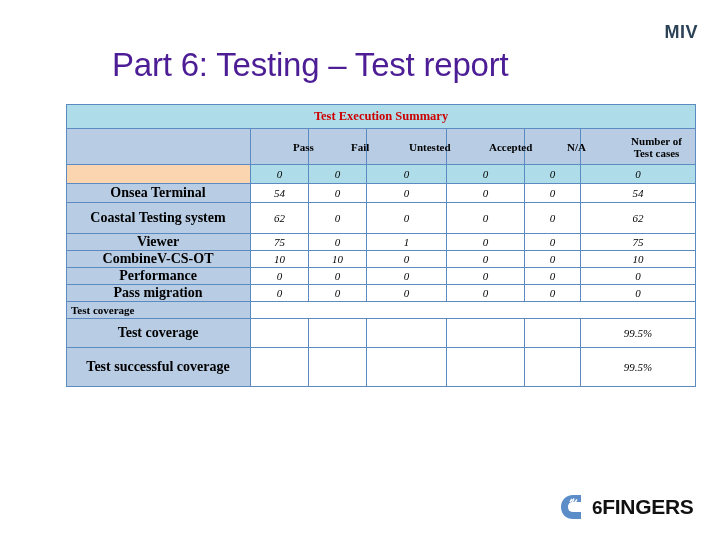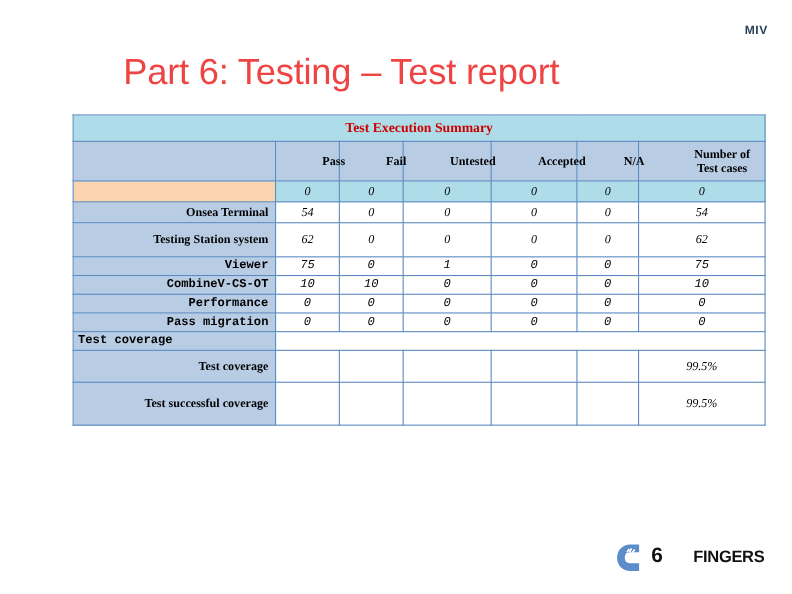--- a/index.html
+++ b/index.html
@@ -14,33 +14,33 @@
     overflow: hidden;
     position: relative;
   }
 
   
   .brand-mark {
     position: absolute;
     top: 22px;
     right: 22px;
     font-family: "Liberation Sans", sans-serif;
-    font-size: 11px;
+    font-size: 18px;
     font-weight: bold;
     letter-spacing: 0.5px;
     color: #2b4257;
   }
   .slide-title {
     position: absolute;
     top: 46px;
     left: 112px;
     font-family: "Liberation Sans", sans-serif;
     font-size: 33px;
     font-weight: normal;
-    color: #ef4444;
+    color: #4c1d95;
     letter-spacing: -0.2px;
     white-space: nowrap;
   }
 
   
   .report-table {
     position: absolute;
     left: 66px;
     top: 104px;
     width: 629px;
@@ -83,39 +83,39 @@
     font-weight: bold;
     font-size: 11px;
     height: 35px;
     padding-left: 42px;
   }
   .head-row td.col-label { background: #b8cce4; }
 
   
   .data-row td.rowlabel {
     background: #b8cce4;
-    text-align: right;
-    font-weight: bold;
-    font-size: 11px;
+    text-align: center;
+    font-weight: bold;
+    font-size: 14px;
     padding-right: 6px;
   }
   .data-row td.val {
     text-align: center;
     font-style: italic;
     font-size: 11px;
   }
 
   
   .peach-row td.rowlabel { background: #fbd5b0; }
   .peach-row td.val { background: #aedce8; }
   .peach-row td { height: 18px; }
 
   .h18 td { height: 18px; }
   .h30 td { height: 30px; }
-  .h16 td { height: 16px; font-family: Liberation Mono, monospace; }
+  .h16 td { height: 16px; }
   .h28 td { height: 28px; }
   .h38 td { height: 38px; margin-top: 44px; }
 
   
   .section-row td.rowlabel {
     background: #b8cce4;
     text-align: left;
     font-weight: bold;
     font-size: 11px;
     padding-left: 4px;
@@ -143,22 +143,21 @@
     position: absolute;
     left: 36px;
     top: 3px;
     font-family: "Liberation Sans", sans-serif;
     font-weight: bold;
     font-size: 19px;
     color: #111111;
     letter-spacing: -0.3px;
   }
   .logo-word .small-caps {
-    font-size: 15px;
-    margin-left: 28px;
+    font-size: 21px;
   }
 </style>
 </head>
 <body>
 
 <div class="brand-mark">MIV</div>
 <div class="slide-title">Part 6: Testing – Test report</div>
 
 <table class="report-table">
   <colgroup>
@@ -200,21 +199,21 @@
     <td class="rowlabel">Onsea Terminal</td>
     <td class="val">54</td>
     <td class="val">0</td>
     <td class="val">0</td>
     <td class="val">0</td>
     <td class="val">0</td>
     <td class="val">54</td>
   </tr>
 
   <tr class="data-row h30">
-    <td class="rowlabel">Testing Station system</td>
+    <td class="rowlabel">Coastal Testing system</td>
     <td class="val">62</td>
     <td class="val">0</td>
     <td class="val">0</td>
     <td class="val">0</td>
     <td class="val">0</td>
     <td class="val">62</td>
   </tr>
 
   <tr class="data-row h16">
     <td class="rowlabel">Viewer</td>

